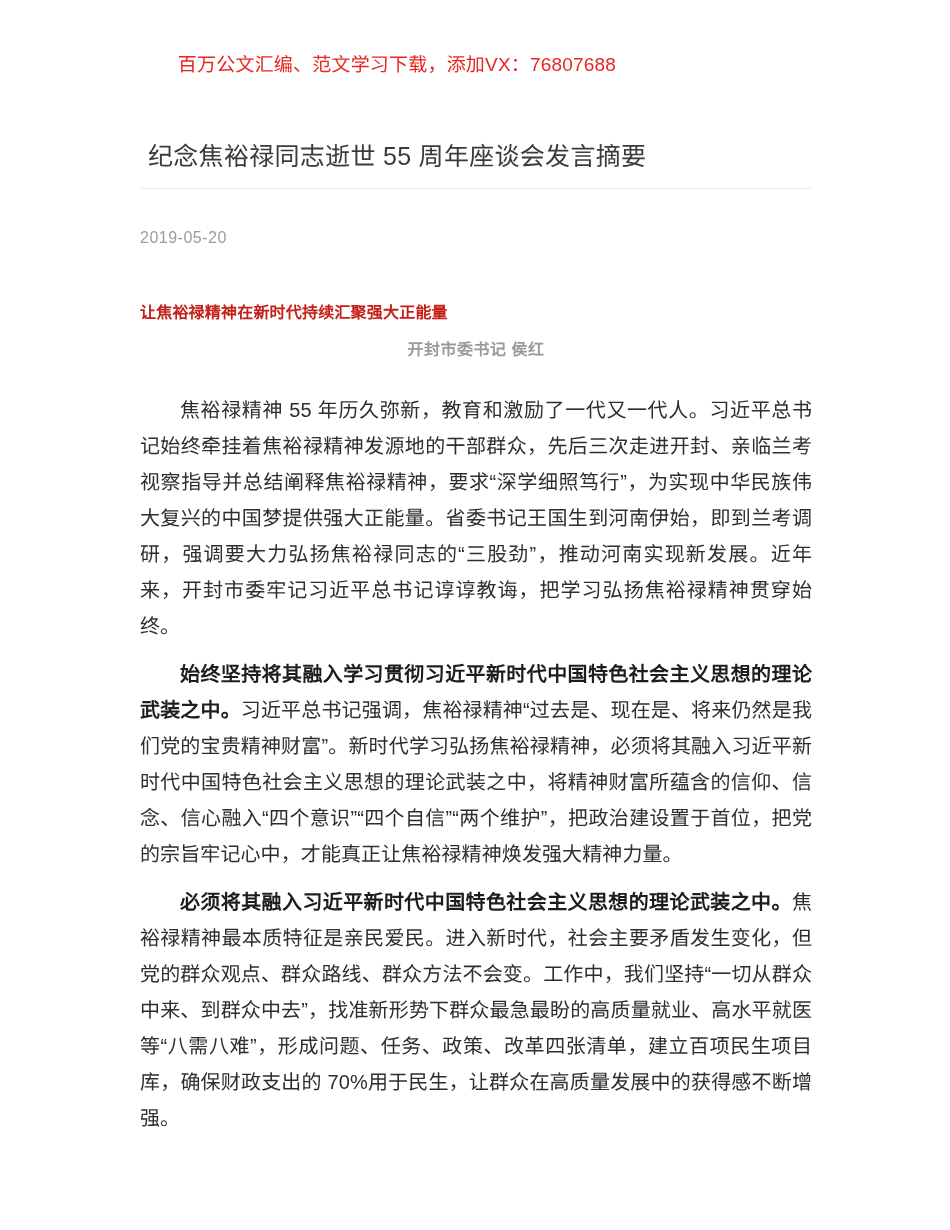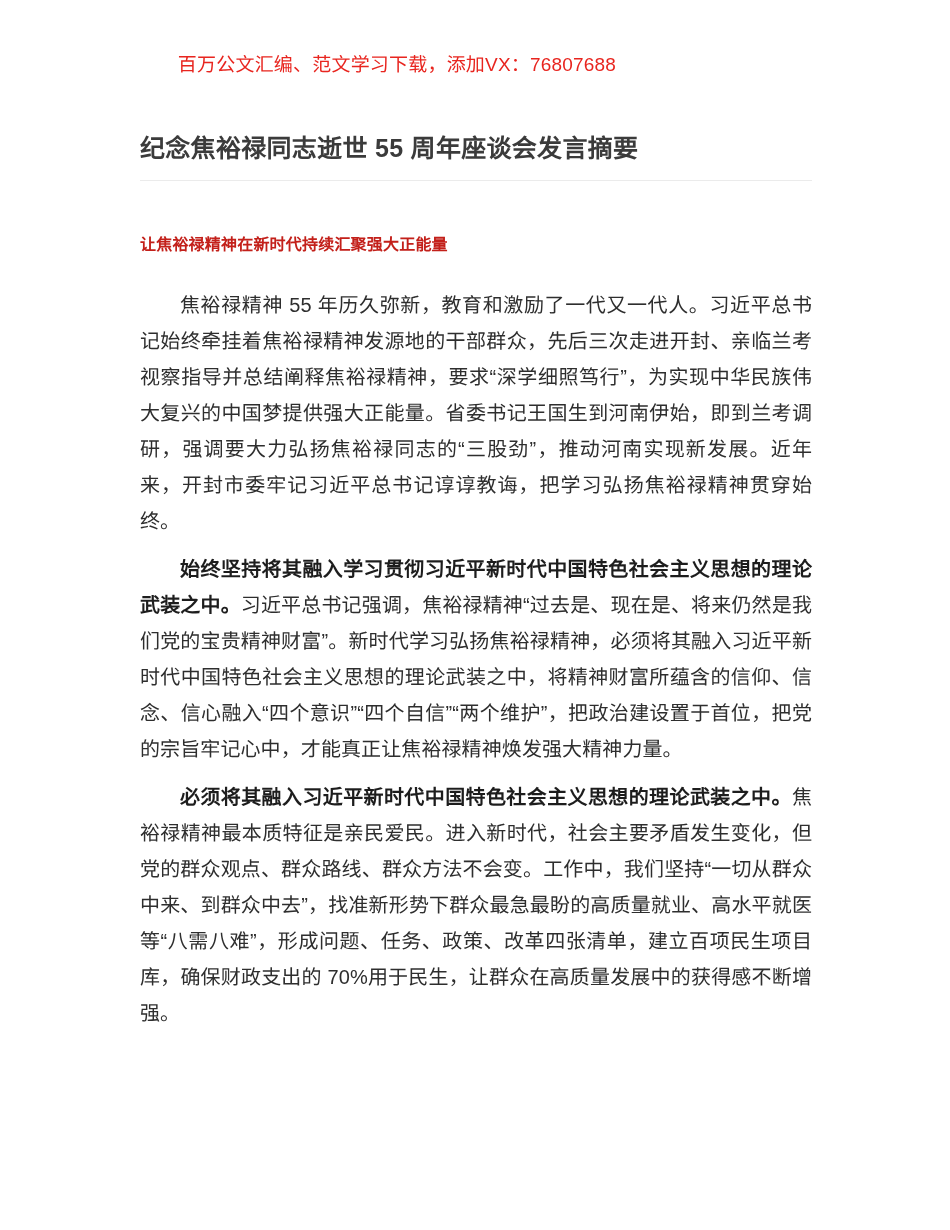--- a/index.html
+++ b/index.html
@@ -37,25 +37,25 @@
   }
 
   
   .article {
     width: 672px;
     margin: 0 auto;
     margin-left: 140px;
   }
 
   .article-title {
-    margin: 0;
+    margin: 8px;
     padding-top: 52px;
     font-size: 25px;
     line-height: 36px;
-    font-weight: bold;
+    font-weight: normal;
     color: #3b3b3b;
     letter-spacing: 0.3px;
   }
 
   .title-rule {
     margin-top: 14px;
     width: 672px;
     height: 1px;
     background: #ebebeb;
     border: 0;
@@ -121,23 +121,25 @@
 <div class="page">
 
   <div class="promo-banner">百万公文汇编、范文学习下载，添加VX：76807688</div>
 
   <div class="article">
 
     <h1 class="article-title">纪念焦裕禄同志逝世 55 周年座谈会发言摘要</h1>
 
     <hr class="title-rule">
 
+    <div class="article-date">2019-05-20</div>
 
     <div class="doc-subtitle">让焦裕禄精神在新时代持续汇聚强大正能量</div>
 
+    <div class="doc-byline">开封市委书记  侯红</div>
 
     <div class="body-copy">
 
       <p>
         <b></b><span>焦裕禄精神 55 年历久弥新，教育和激励了一代又一代人。习近平总书记始终牵挂着焦裕禄精神发源地的干部群众，先后三次走进开封、亲临兰考视察指导并总结阐释焦裕禄精神，要求“深学细照笃行”，为实现中华民族伟大复兴的中国梦提供强大正能量。省委书记王国生到河南伊始，即到兰考调研，强调要大力弘扬焦裕禄同志的“三股劲”，推动河南实现新发展。近年来，开封市委牢记习近平总书记谆谆教诲，把学习弘扬焦裕禄精神贯穿始终。</span>
       </p>
 
       <p>
         <b>始终坚持将其融入学习贯彻习近平新时代中国特色社会主义思想的理论武装之中。</b><span>习近平总书记强调，焦裕禄精神“过去是、现在是、将来仍然是我们党的宝贵精神财富”。新时代学习弘扬焦裕禄精神，必须将其融入习近平新时代中国特色社会主义思想的理论武装之中，将精神财富所蕴含的信仰、信念、信心融入“四个意识”“四个自信”“两个维护”，把政治建设置于首位，把党的宗旨牢记心中，才能真正让焦裕禄精神焕发强大精神力量。</span>
       </p>

